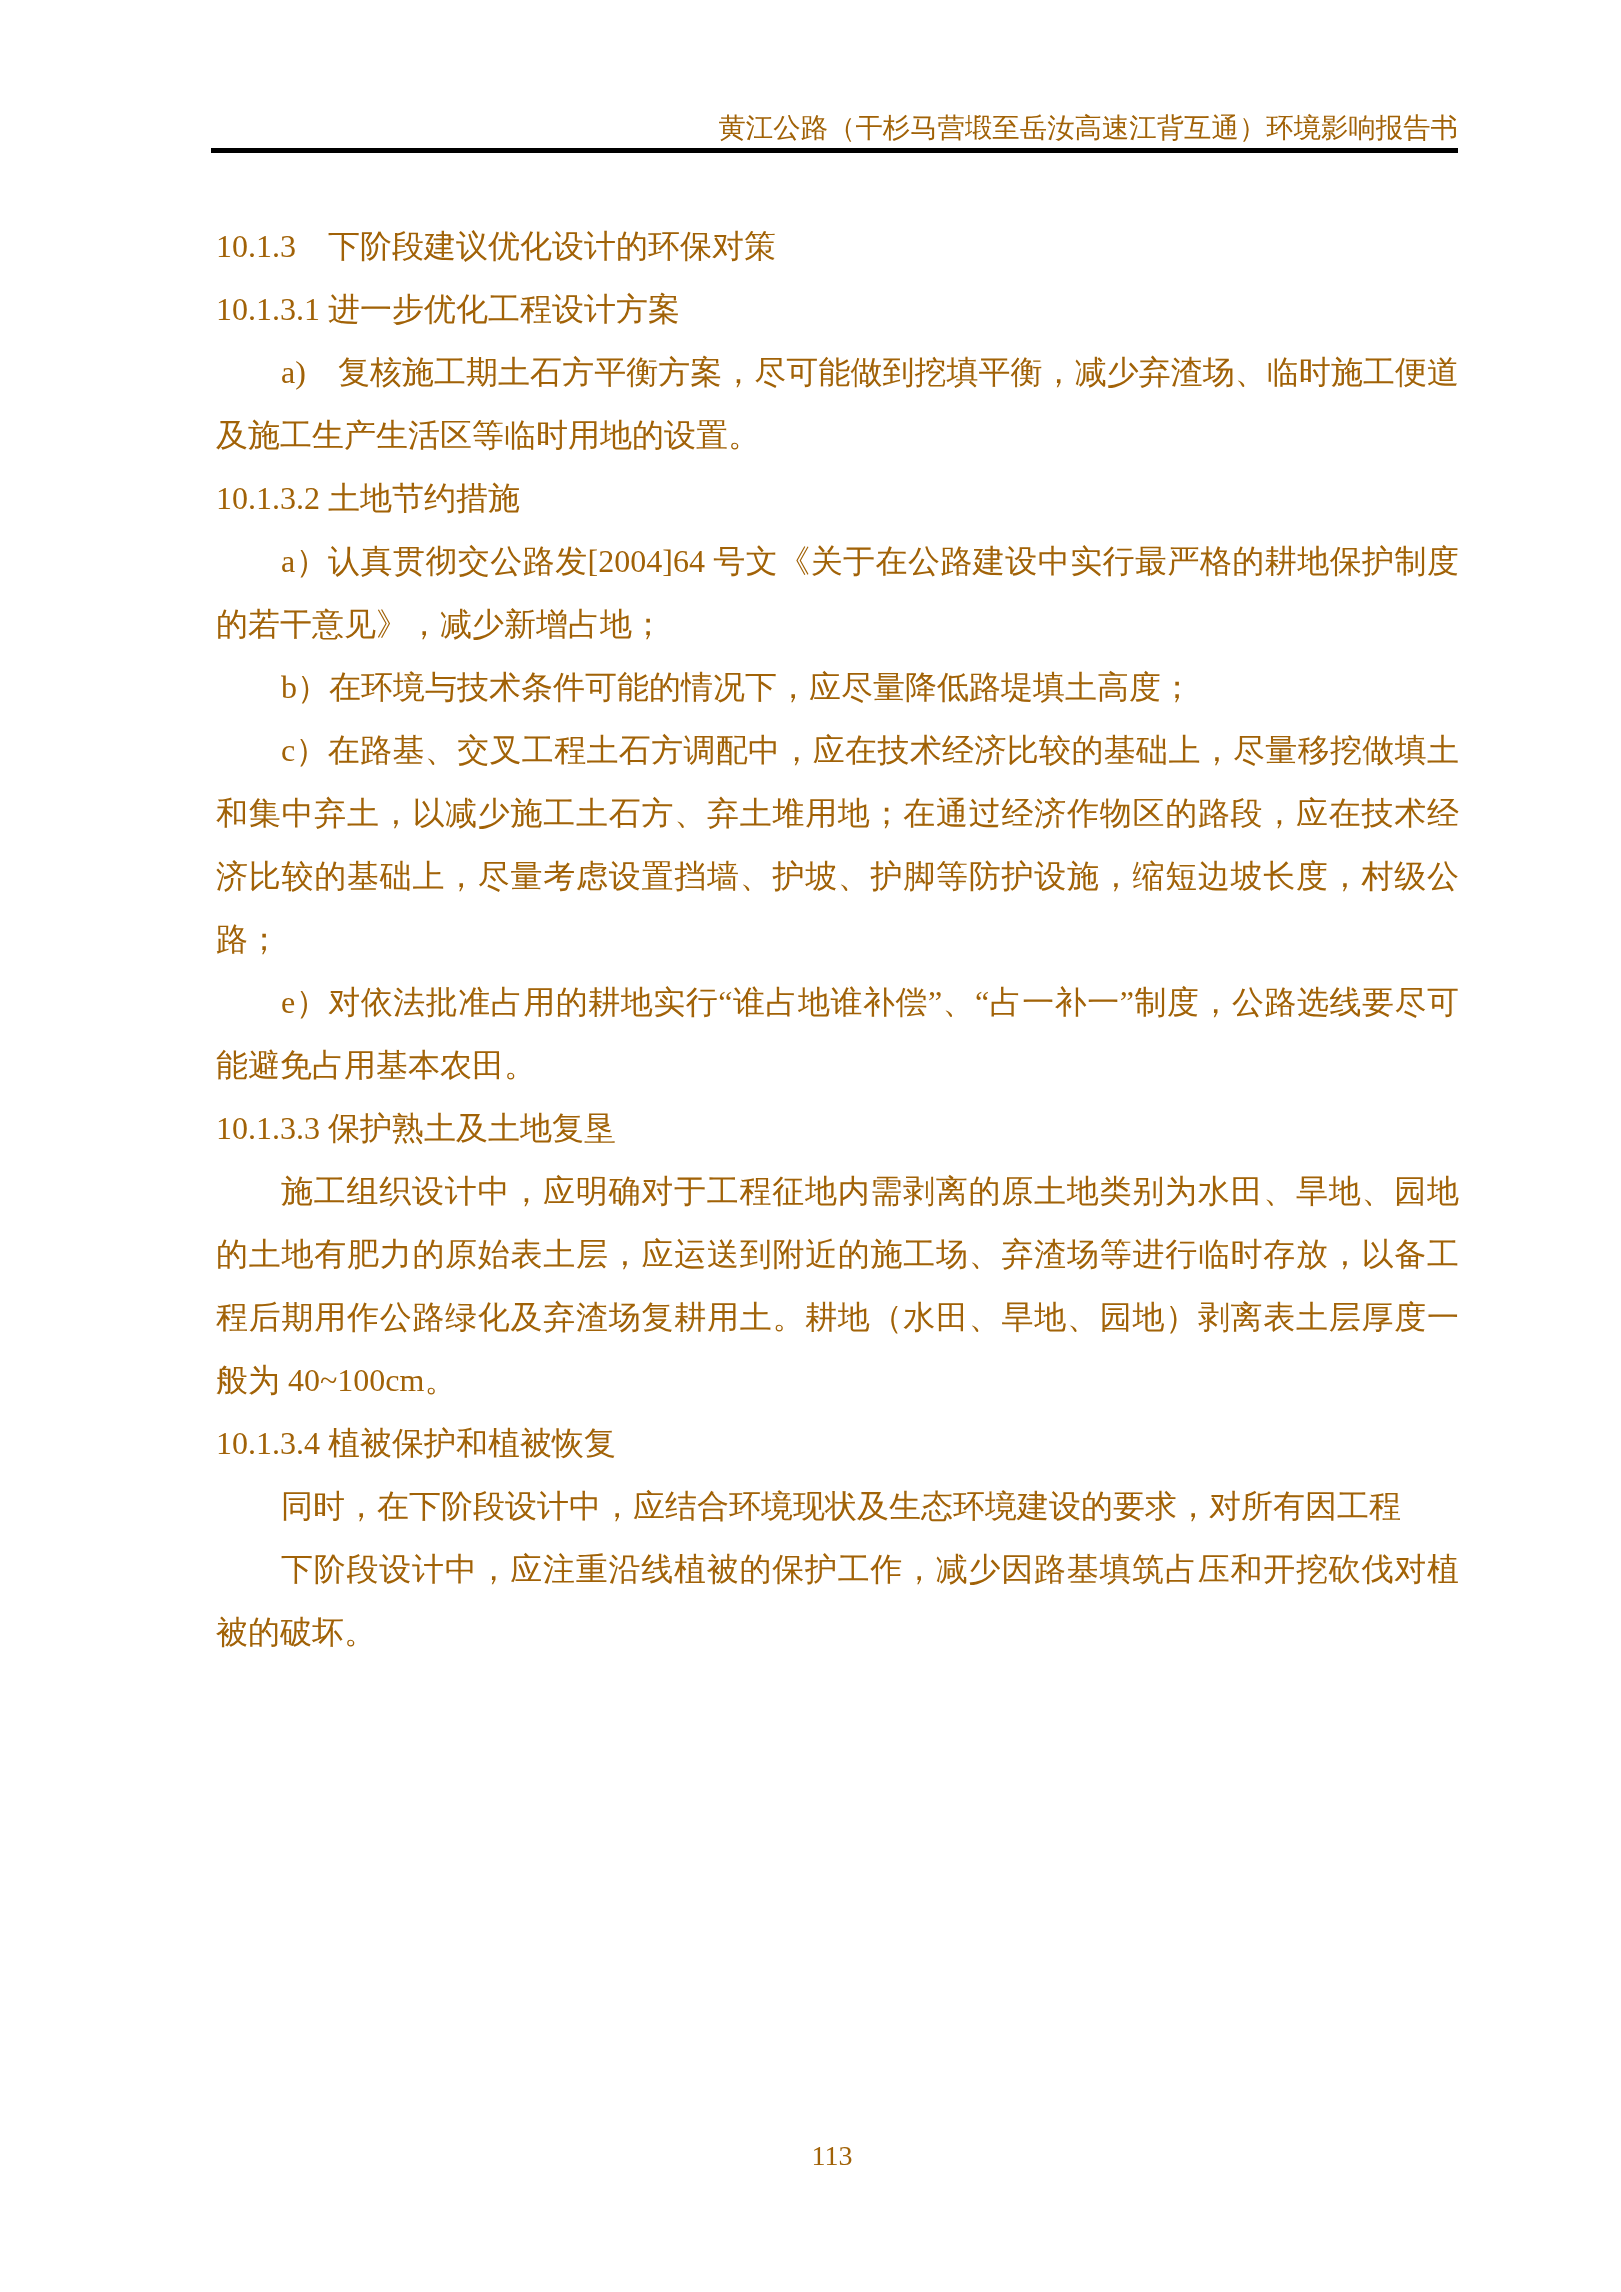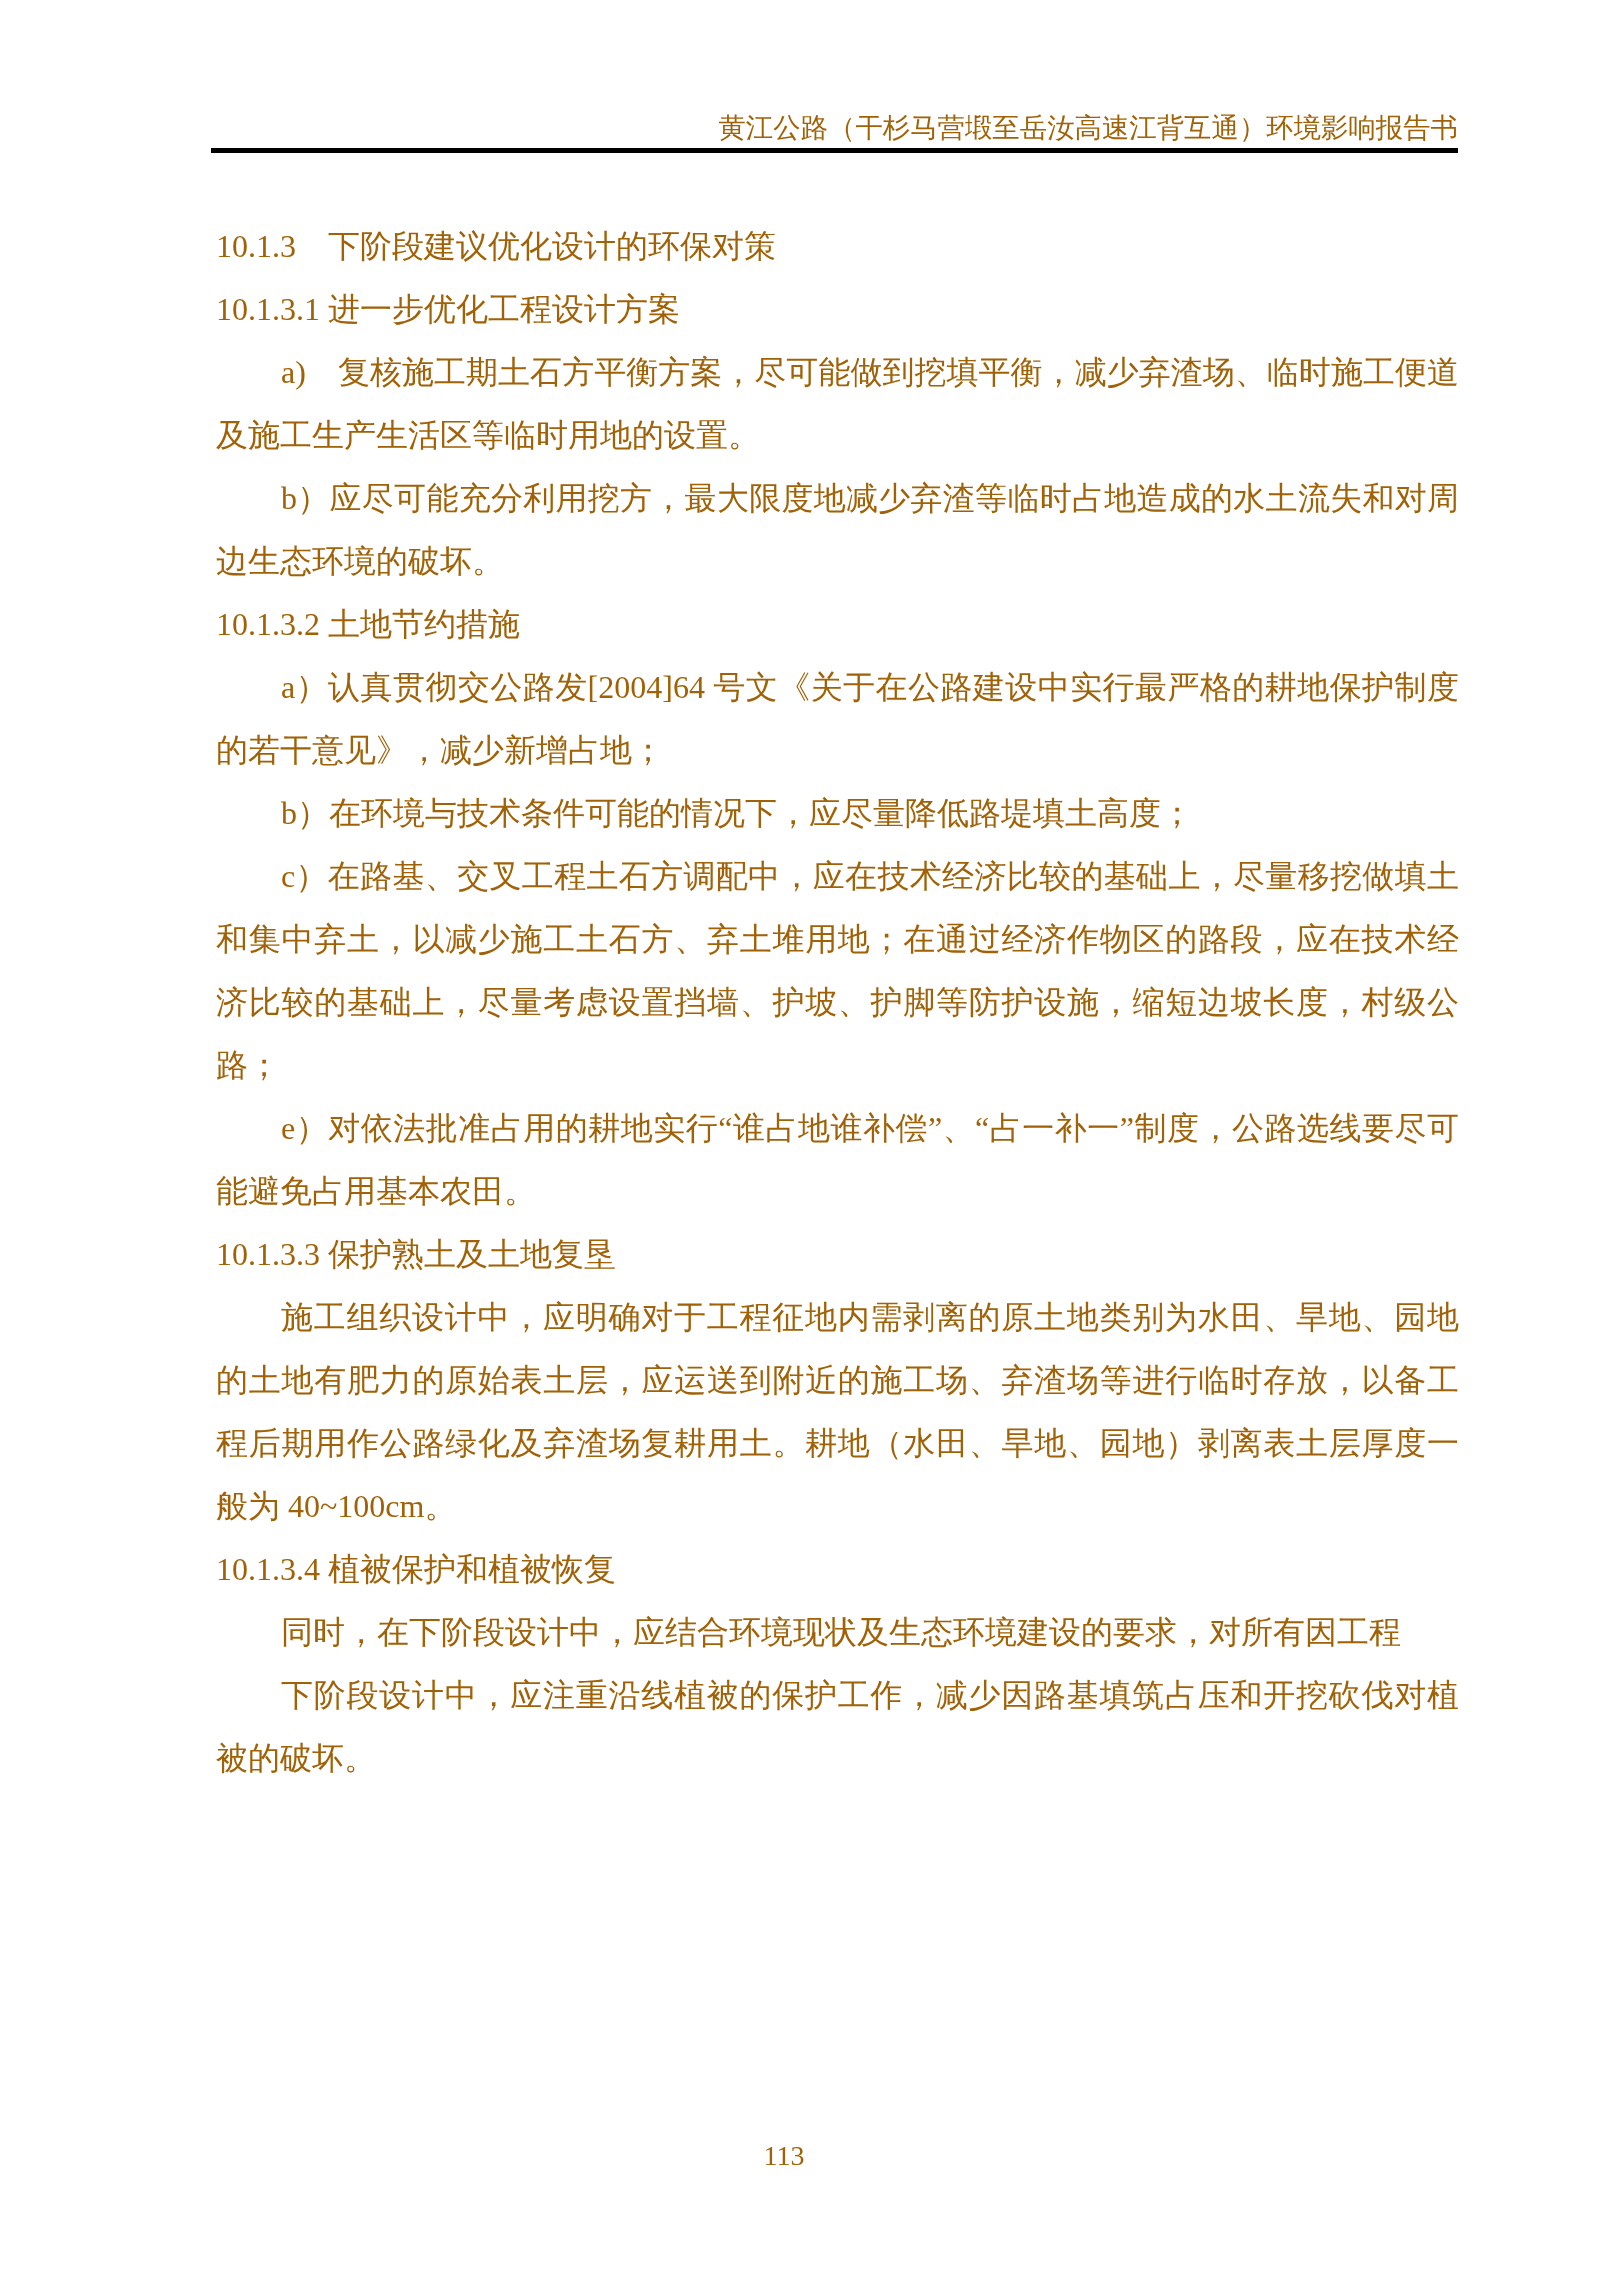--- a/index.html
+++ b/index.html
@@ -54,36 +54,36 @@
     text-align: left;
   }
   .footer {
     position: absolute;
     top: 2139px;
     left: 0;
     width: 1568px;
     text-align: center;
     font-size: 28px;
     line-height: 33px;
+    padding-left: 48px;
   }
 </style>
 </head>
 <body>
 
 <div class="page">
 
   <div class="header-title">黄江公路（干杉马营塅至岳汝高速江背互通）环境影响报告书</div>
 
   <div class="header-rule"></div>
 
   <div class="content">
     <div class="blk h">10.1.3　下阶段建议优化设计的环保对策</div>
     <div class="blk h">10.1.3.1 进一步优化工程设计方案</div>
     <div class="blk p">a)　复核施工期土石方平衡方案，尽可能做到挖填平衡，减少弃渣场、临时施工便道及施工生产生活区等临时用地的设置。</div>
-    <div class="blk p">b）应尽可能充分利用挖方，最大限度地减少弃渣等临时占地造成的水土流失和对周边生态环境的破坏。</div>
     <div class="blk h">10.1.3.2 土地节约措施</div>
     <div class="blk p">a）认真贯彻交公路发[2004]64 号文《关于在公路建设中实行最严格的耕地保护制度的若干意见》，减少新增占地；</div>
     <div class="blk p">b）在环境与技术条件可能的情况下，应尽量降低路堤填土高度；</div>
     <div class="blk p">c）在路基、交叉工程土石方调配中，应在技术经济比较的基础上，尽量移挖做填土和集中弃土，以减少施工土石方、弃土堆用地；在通过经济作物区的路段，应在技术经济比较的基础上，尽量考虑设置挡墙、护坡、护脚等防护设施，缩短边坡长度，村级公路；</div>
     <div class="blk p">e）对依法批准占用的耕地实行“谁占地谁补偿”、“占一补一”制度，公路选线要尽可能避免占用基本农田。</div>
     <div class="blk h">10.1.3.3 保护熟土及土地复垦</div>
     <div class="blk p">施工组织设计中，应明确对于工程征地内需剥离的原土地类别为水田、旱地、园地的土地有肥力的原始表土层，应运送到附近的施工场、弃渣场等进行临时存放，以备工程后期用作公路绿化及弃渣场复耕用土。耕地（水田、旱地、园地）剥离表土层厚度一般为 40~100cm。</div>
     <div class="blk h">10.1.3.4 植被保护和植被恢复</div>
     <div class="blk p">同时，在下阶段设计中，应结合环境现状及生态环境建设的要求，对所有因工程</div>
     <div class="blk p">下阶段设计中，应注重沿线植被的保护工作，减少因路基填筑占压和开挖砍伐对植被的破坏。</div>

